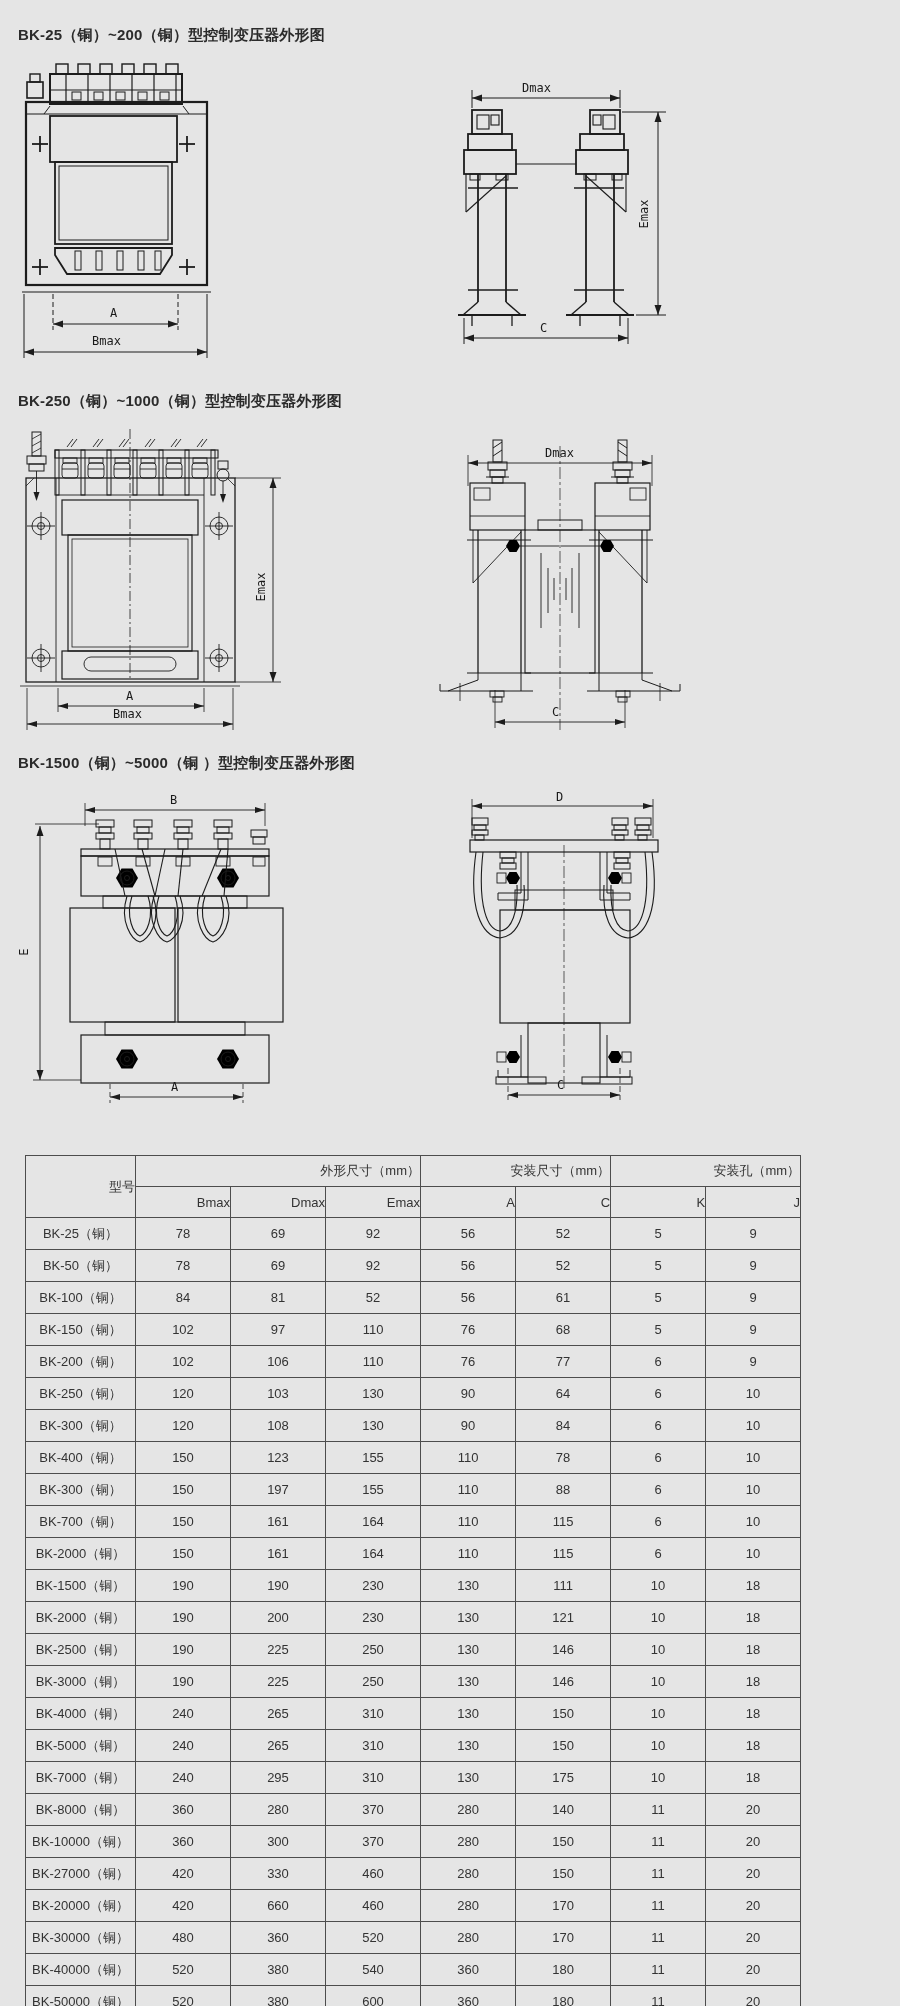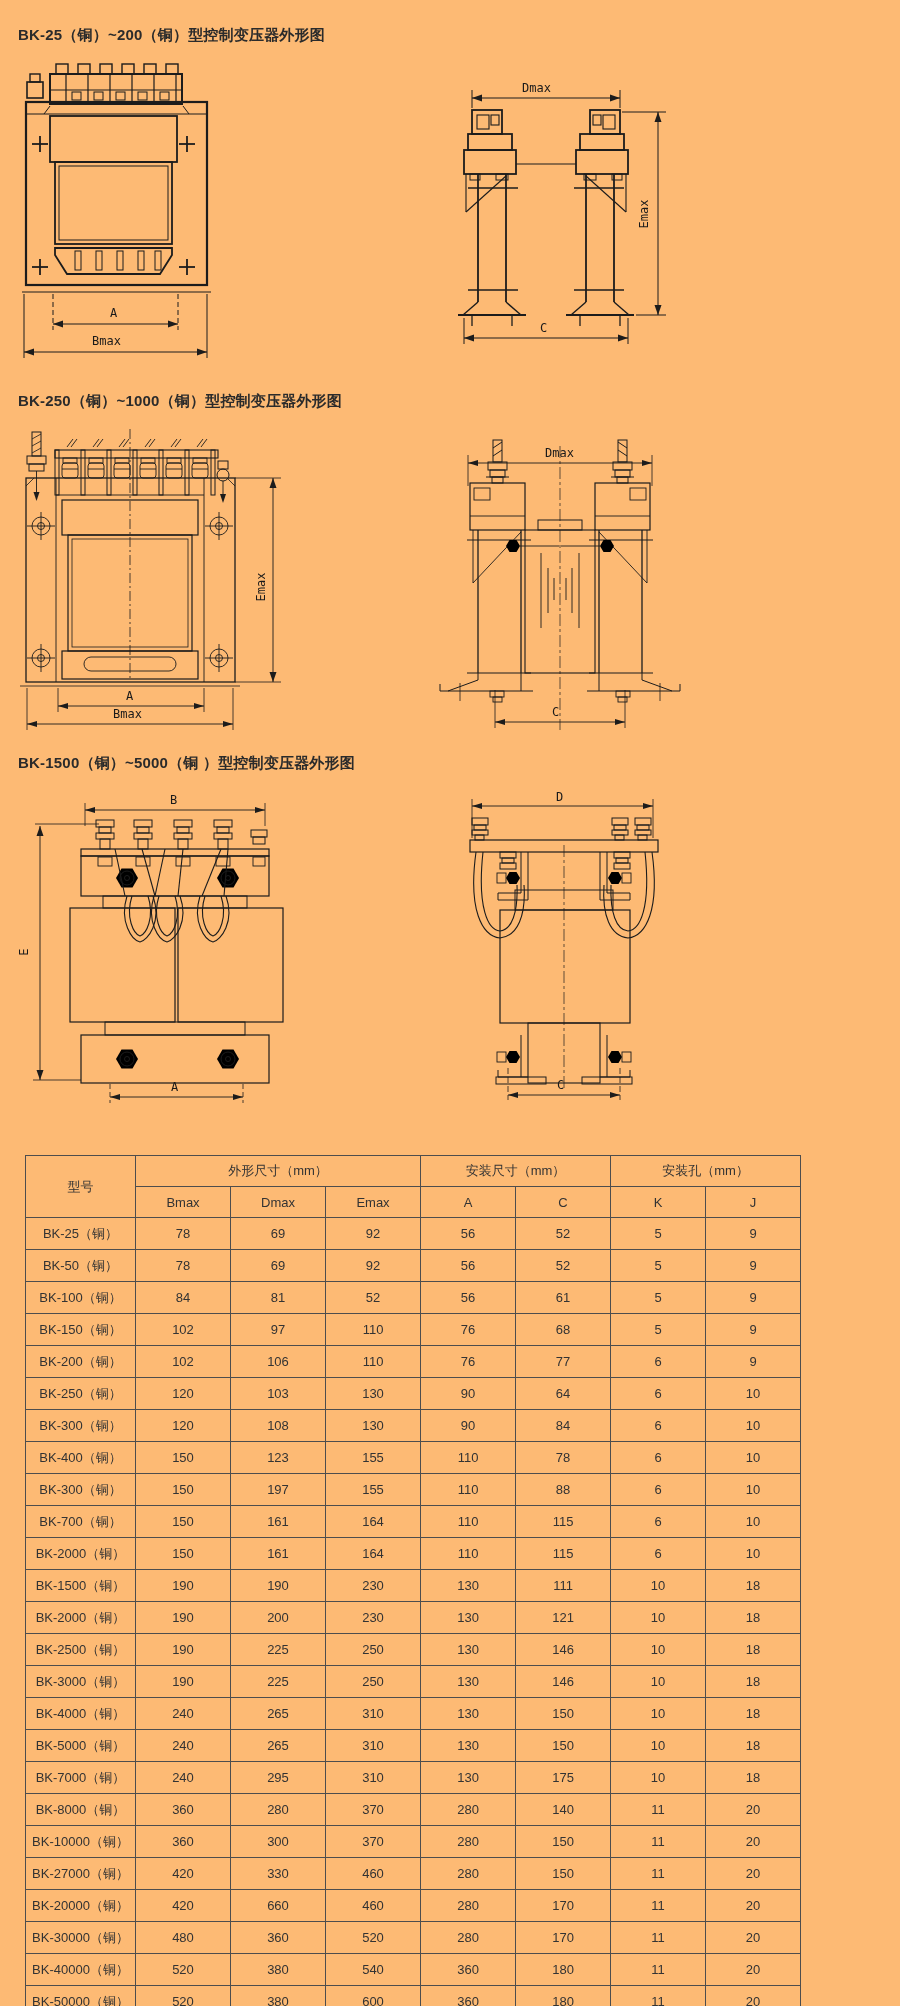--- a/index.html
+++ b/index.html
@@ -1,31 +1,31 @@
 <!DOCTYPE html>
 <html><head>
 <meta charset="utf-8">
 <style>
   html,body{margin:0;padding:0;background:#fff;}
-  .page{position:relative;width:900px;height:2006px;background:#fdba74;overflow:hidden;
+  .page{position:relative;width:900px;height:2006px;background:#e5e5e5;overflow:hidden;
         font-family:"Liberation Sans",sans-serif;color:#333;}
   .sec-title{position:absolute;left:18px;font-size:15px;font-weight:700;color:#2b2b2b;
              letter-spacing:0.2px;white-space:nowrap;}
   .drawing{position:absolute;}
   svg{display:block;}
   svg line,svg rect,svg path,svg circle,svg polyline,svg ellipse{stroke:#1c1c1c;fill:none;}
   svg .arr{fill:#1c1c1c;stroke:none;}
   svg .fill{fill:#1c1c1c;stroke:none;}
   svg text{font-family:"DejaVu Sans Mono",monospace;font-size:12px;fill:#1a1a1a;stroke:none;}
   
   table.dim{position:absolute;left:25px;top:1155px;width:775px;border-collapse:collapse;
             table-layout:fixed;}
   table.dim th,table.dim td{border:1px solid #4d4d4d;font-weight:400;font-size:13px;
             text-align:center;vertical-align:middle;padding:0;color:#333;}
-  table.dim thead th{height:30px;}
+  table.dim thead th{height:30px;text-align:right;}
   table.dim td{height:31px;}
   col.c-model{width:110px;} col.c-std{width:95px;}
 </style>
 </head>
 <body>
 
 <div class="page">
 
   <div class="sec-title" style="top:26px;">BK-25（铜）~200（铜）型控制变压器外形图</div>
 

